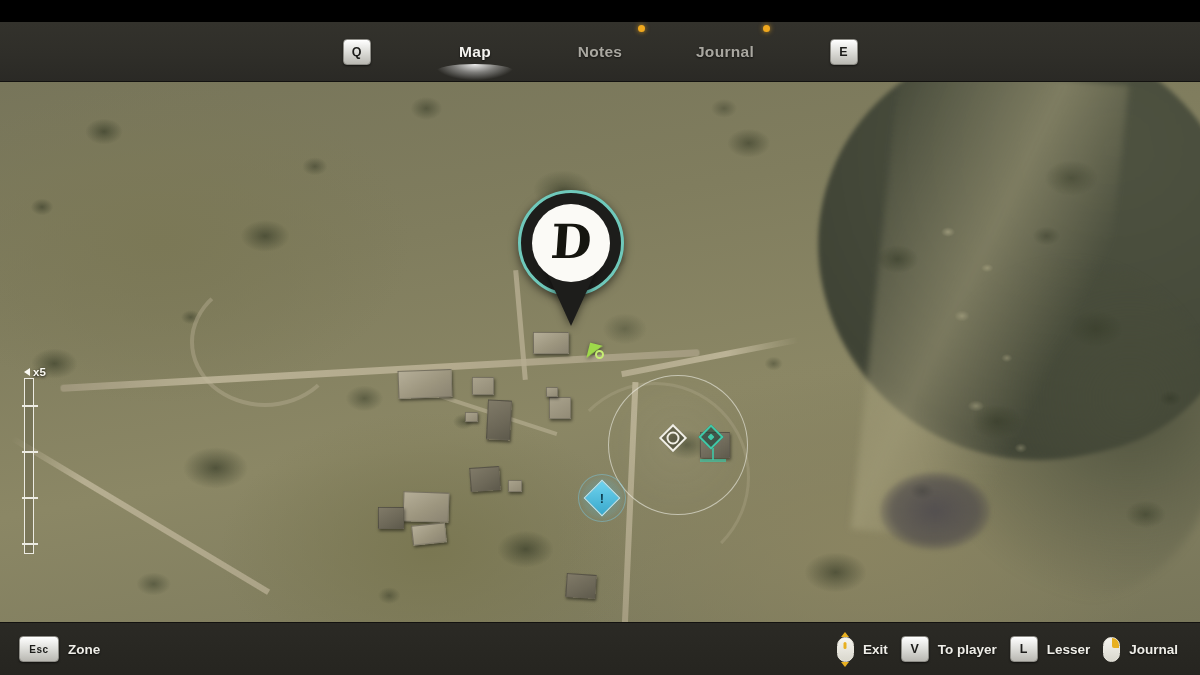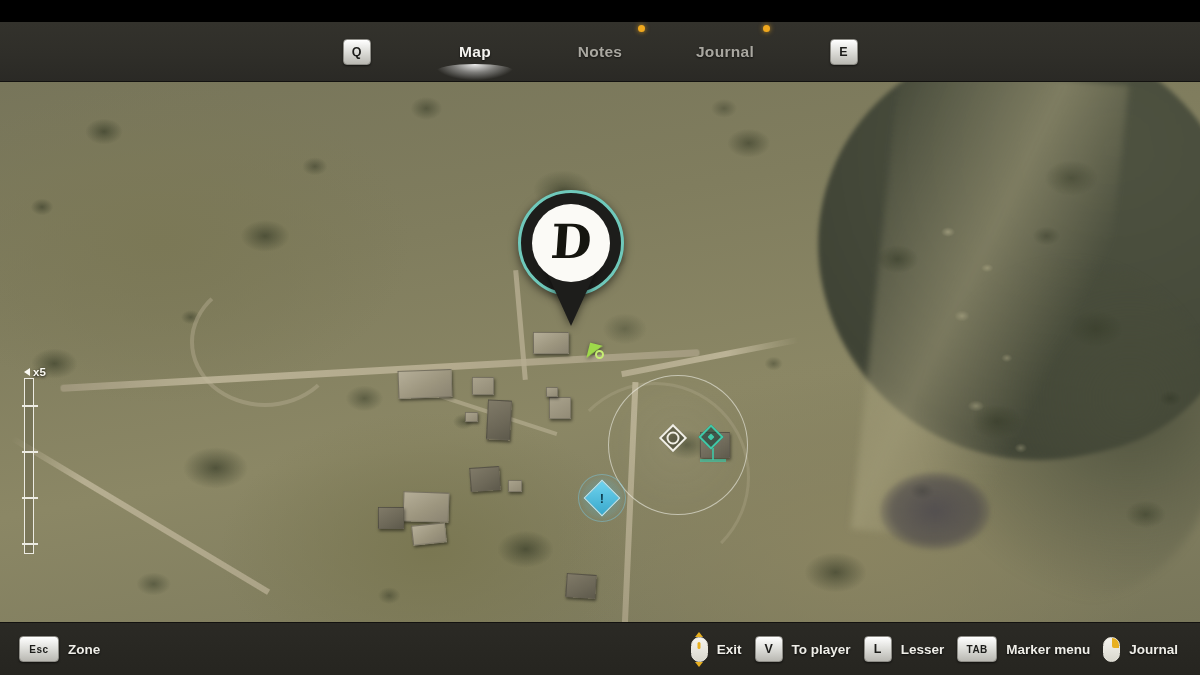--- a/index.html
+++ b/index.html
@@ -550,24 +550,20 @@
       <div class="hint">
         <span class="keycap">V</span>
         <span class="lbl">To player</span>
       </div>
 
       <div class="hint">
         <span class="keycap">L</span>
         <span class="lbl">Lesser</span>
       </div>
 
-      <div class="hint">
-        <span class="keycap wide">TAB</span>
-        <span class="lbl">Marker menu</span>
-      </div>
 
       <div class="hint">
         <span class="mouse rclick">
           <span class="rbtn"></span>
         </span>
         <span class="lbl">Journal</span>
       </div>
     </div>
   </div>
 

